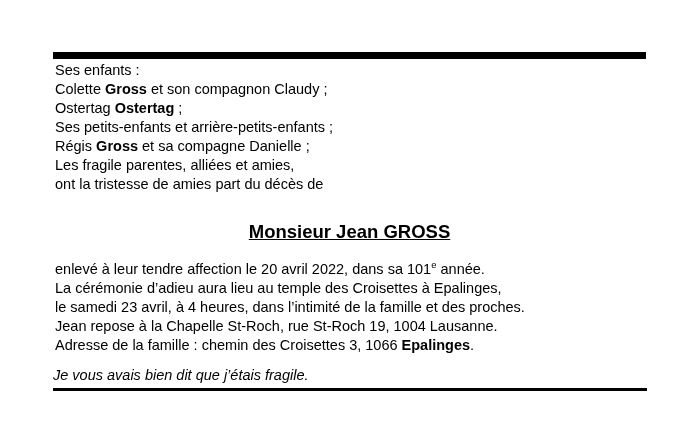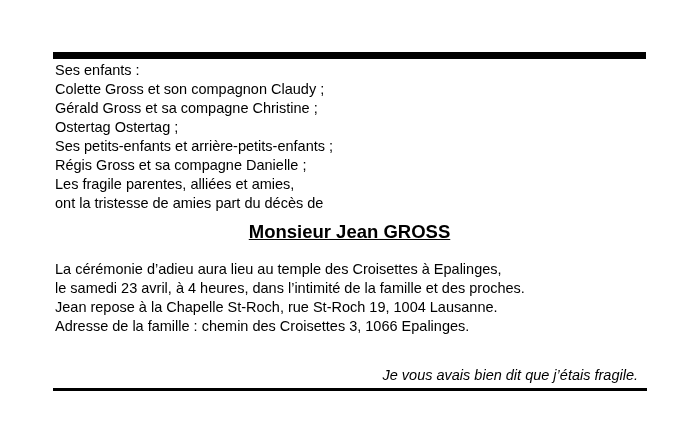--- a/index.html
+++ b/index.html
@@ -53,61 +53,61 @@
     line-height: 22px;
     text-decoration: underline;
   }
   .quote-line {
     position: absolute;
     left: 53px;
     top: 366px;
     width: 593px;
     box-sizing: border-box;
     padding-right: 8px;
-    text-align: right;
+    text-align: left;
     font-size: 14.5px;
     font-style: italic;
     line-height: 19px;
   }
   .bottom-rule {
     position: absolute;
     left: 53px;
     top: 388px;
     width: 594px;
     height: 3px;
     background: #000000;
   }
-  .b { font-weight: normal; }
+  .b { font-weight: bold; }
   sup {
     font-size: 9.5px;
     line-height: 0;
     vertical-align: super;
   }
 </style>
 </head>
 <body>
 
 <div class="sheet">
 
   <div class="top-bar"></div>
 
   <div class="family-block">
     <div><span>Ses enfants :</span></div>
     <div><span>Colette </span><span class="b">Gross</span><span> et son compagnon Claudy ;</span></div>
-    <div><span>Gérald </span><span class="b">Gross</span><span> et sa compagne Christine ;</span></div>
     <div><span>Ostertag </span><span class="b">Ostertag</span><span> ;</span></div>
     <div><span>Ses petits-enfants et arrière-petits-enfants ;</span></div>
     <div><span>Régis </span><span class="b">Gross</span><span> et sa compagne Danielle ;</span></div>
     <div><span>Les fragile parentes, alliées et amies,</span></div>
     <div><span>ont la tristesse de amies part du décès de</span></div>
   </div>
 
   <div class="name-line">Monsieur Jean GROSS</div>
 
   <div class="details-block">
+    <div><span>enlevé à leur tendre affection le 20 avril 2022, dans sa 101</span><sup>e</sup><span> année.</span></div>
     <div><span>La cérémonie d’adieu aura lieu au temple des Croisettes à Epalinges,</span></div>
     <div><span>le samedi 23 avril, à 4 heures, dans l’intimité de la famille et des proches.</span></div>
     <div><span>Jean repose à la Chapelle St-Roch, rue St-Roch 19, 1004 Lausanne.</span></div>
     <div><span>Adresse de la famille : chemin des Croisettes 3, 1066 </span><span class="b">Epalinges</span><span>.</span></div>
   </div>
 
   <div class="quote-line">Je vous avais bien dit que j’étais fragile.</div>
 
   <div class="bottom-rule"></div>
 

